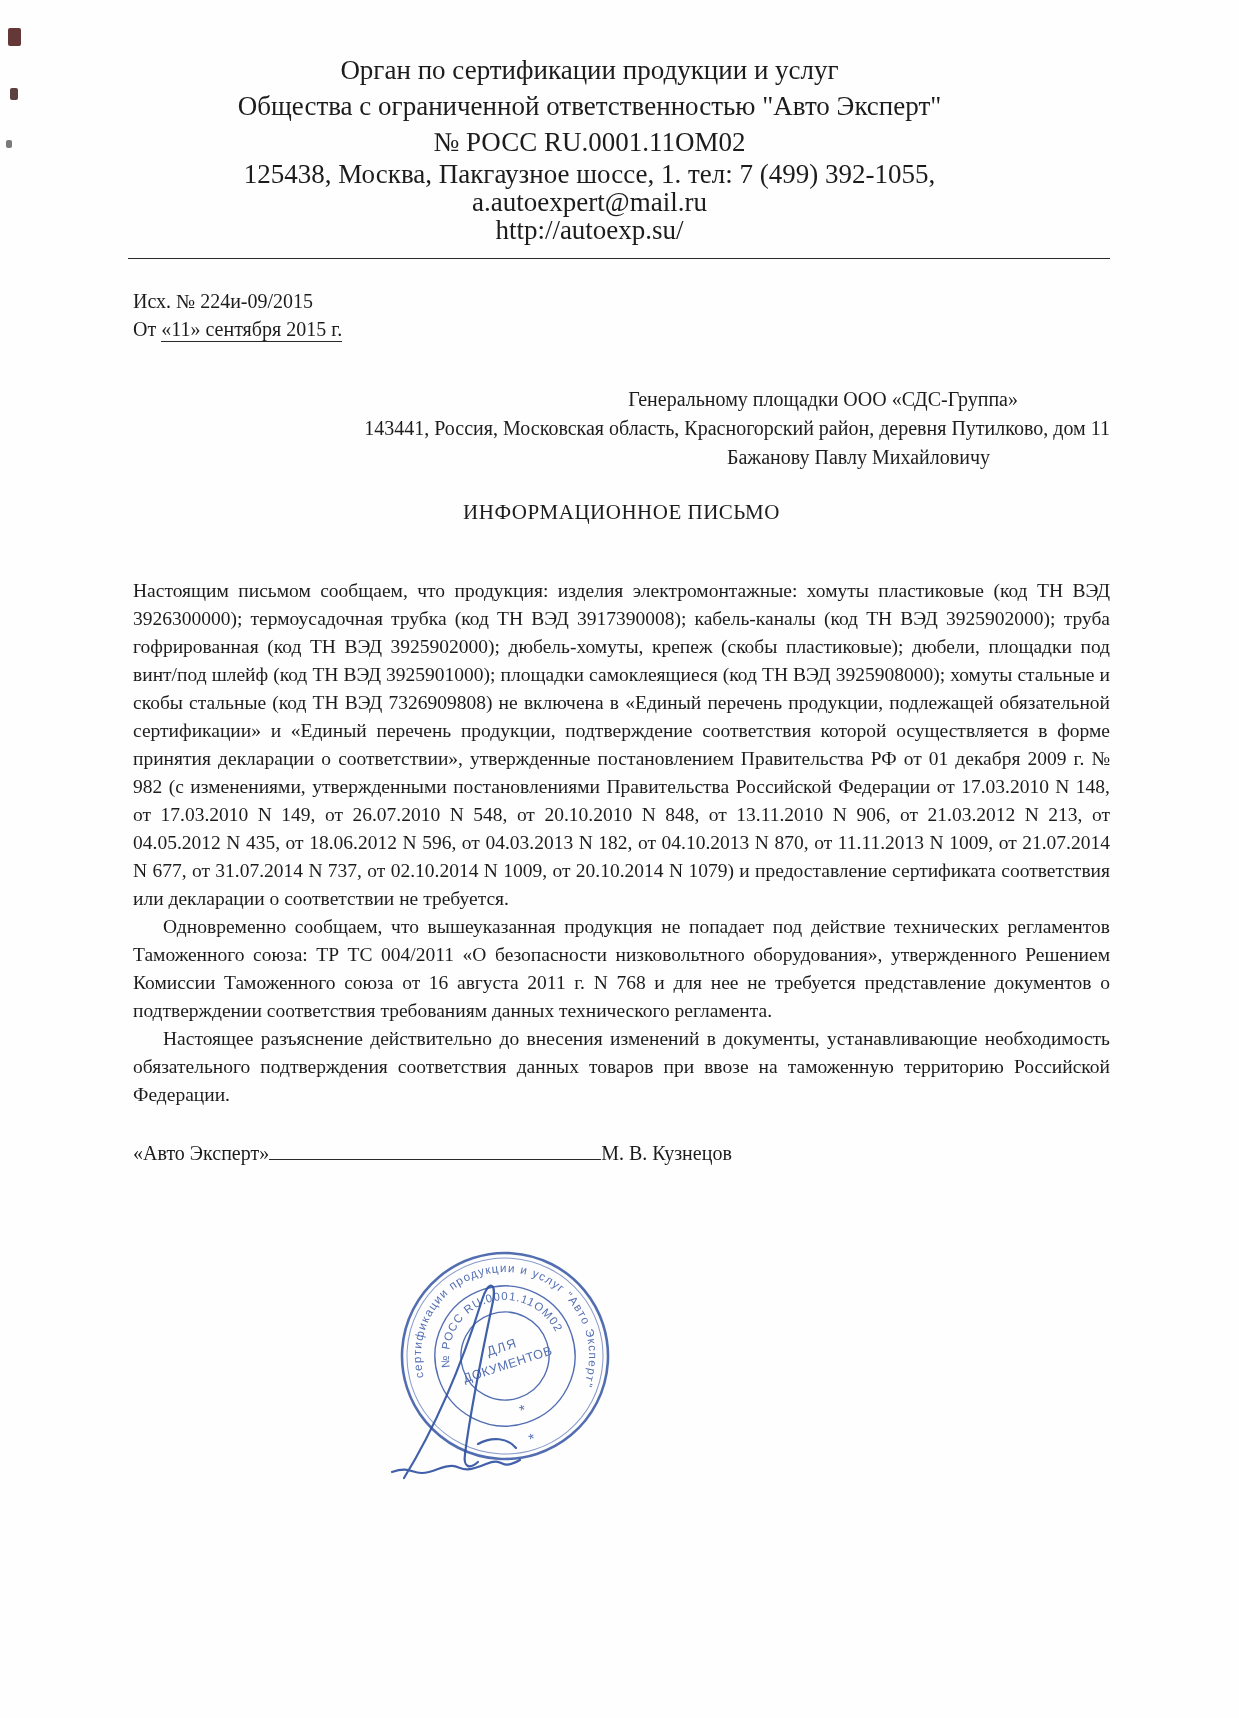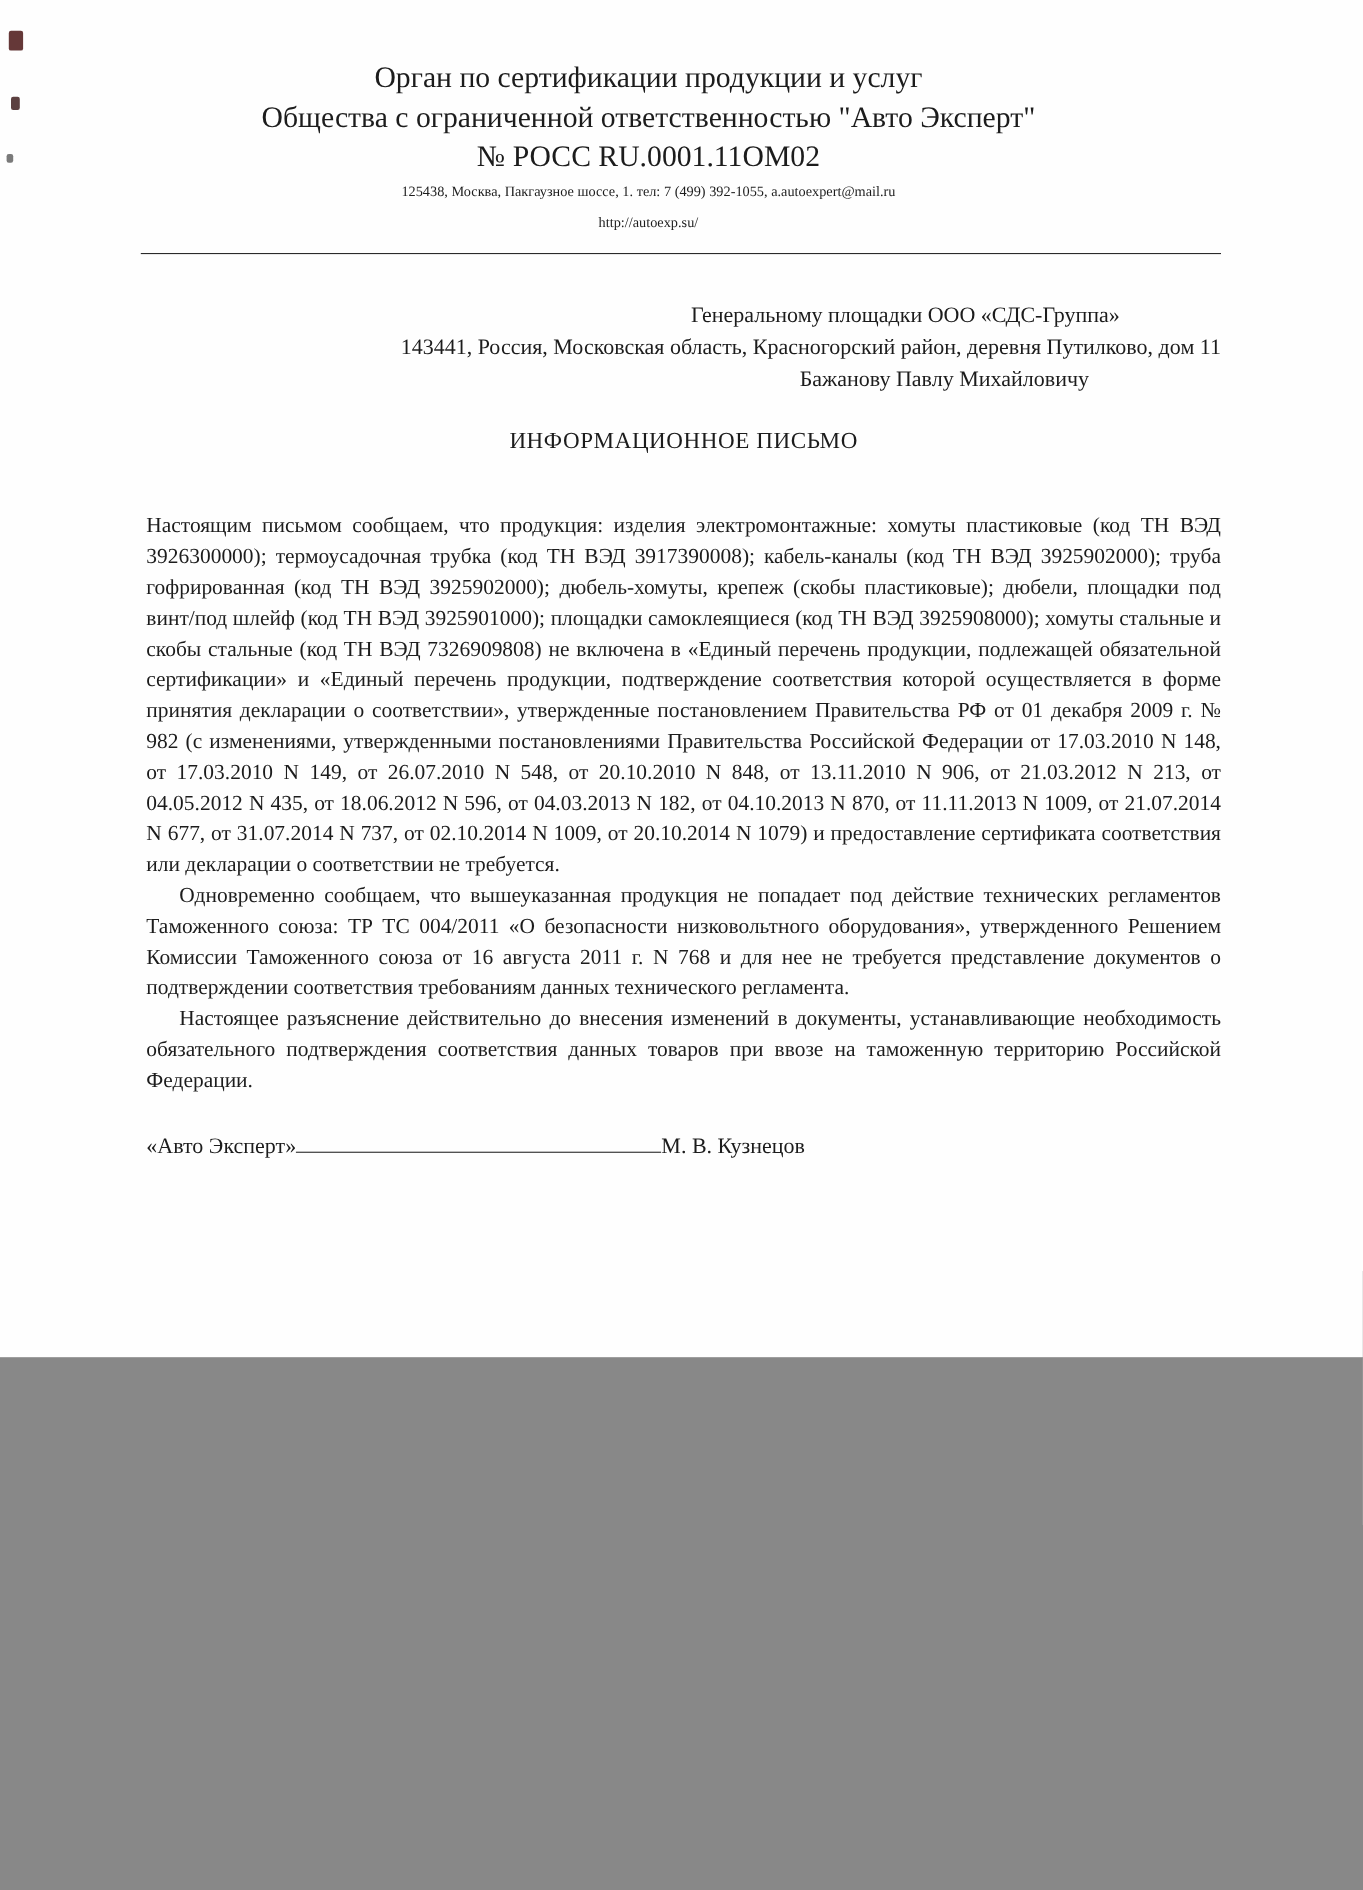--- a/index.html
+++ b/index.html
@@ -1,28 +1,28 @@
 <!DOCTYPE html>
 <html><head>
 <meta charset="utf-8">
 <style>
   html,body{margin:0;padding:0;background:#888;}
   .page{
     position:relative;
-    width:1239px;height:1234px;
+    width:1239px;height:1718px;
     background:#fefefe;
     font-family:"Liberation Serif","DejaVu Serif",serif;
     color:#1c1c1c;
     overflow:hidden;
     margin:0 auto;
   }
   .content{position:relative;padding:52px 129px 0 133px;}
   .letterhead{text-align:center;width:100%;padding-right:64px;box-sizing:border-box;}
   .lh-big{font-size:27px;line-height:36px;}
-  .lh-small{font-size:13px;line-height:28px;}
+  .lh-small{font-size:27px;line-height:28px;}
   .rule{border:none;border-top:1.6px solid #2a2a2a;margin:14px 0 0 -5px;width:982px;}
   .refblock{margin-top:28px;font-size:20px;line-height:28px;}
   .date-underline{border-bottom:1.6px solid #2a2a2a;padding-bottom:1px;}
   .recipient{margin-top:42px;font-size:20px;line-height:29px;text-align:right;}
   .recipient .r1{padding-right:92px;}
   .recipient .r3{padding-right:120px;}
   .doc-title{margin-top:28px;text-align:center;font-size:21px;letter-spacing:.5px;}
   .body-text{margin-top:52px;font-size:19.5px;line-height:28px;text-align:justify;}
   .body-text p{margin:0;}
   .body-text p.indent{text-indent:30px;}
@@ -50,20 +50,24 @@
     <div class="letterhead">
       <div class="lh-big">Орган по сертификации продукции и услуг</div>
       <div class="lh-big">Общества с ограниченной ответственностью "Авто Эксперт"</div>
       <div class="lh-big">№ РОСС RU.0001.11ОМ02</div>
       <div class="lh-small">125438, Москва, Пакгаузное шоссе, 1. тел: 7 (499) 392-1055, a.autoexpert@mail.ru</div>
       <div class="lh-small">http://autoexp.su/</div>
     </div>
 
     <hr class="rule">
 
+    <div class="refblock">
+      <div>Исх. № 224и-09/2015</div>
+      <div><span>От </span><span class="date-underline">«11» сентября 2015 г.</span></div>
+    </div>
 
     <div class="recipient">
       <div class="r1">Генеральному площадки ООО «СДС-Группа»</div>
       <div class="r2">143441, Россия, Московская область, Красногорский район, деревня Путилково, дом 11</div>
       <div class="r3">Бажанову Павлу Михайловичу</div>
     </div>
 
     <div class="doc-title">ИНФОРМАЦИОННОЕ ПИСЬМО</div>
 
     <div class="body-text">

